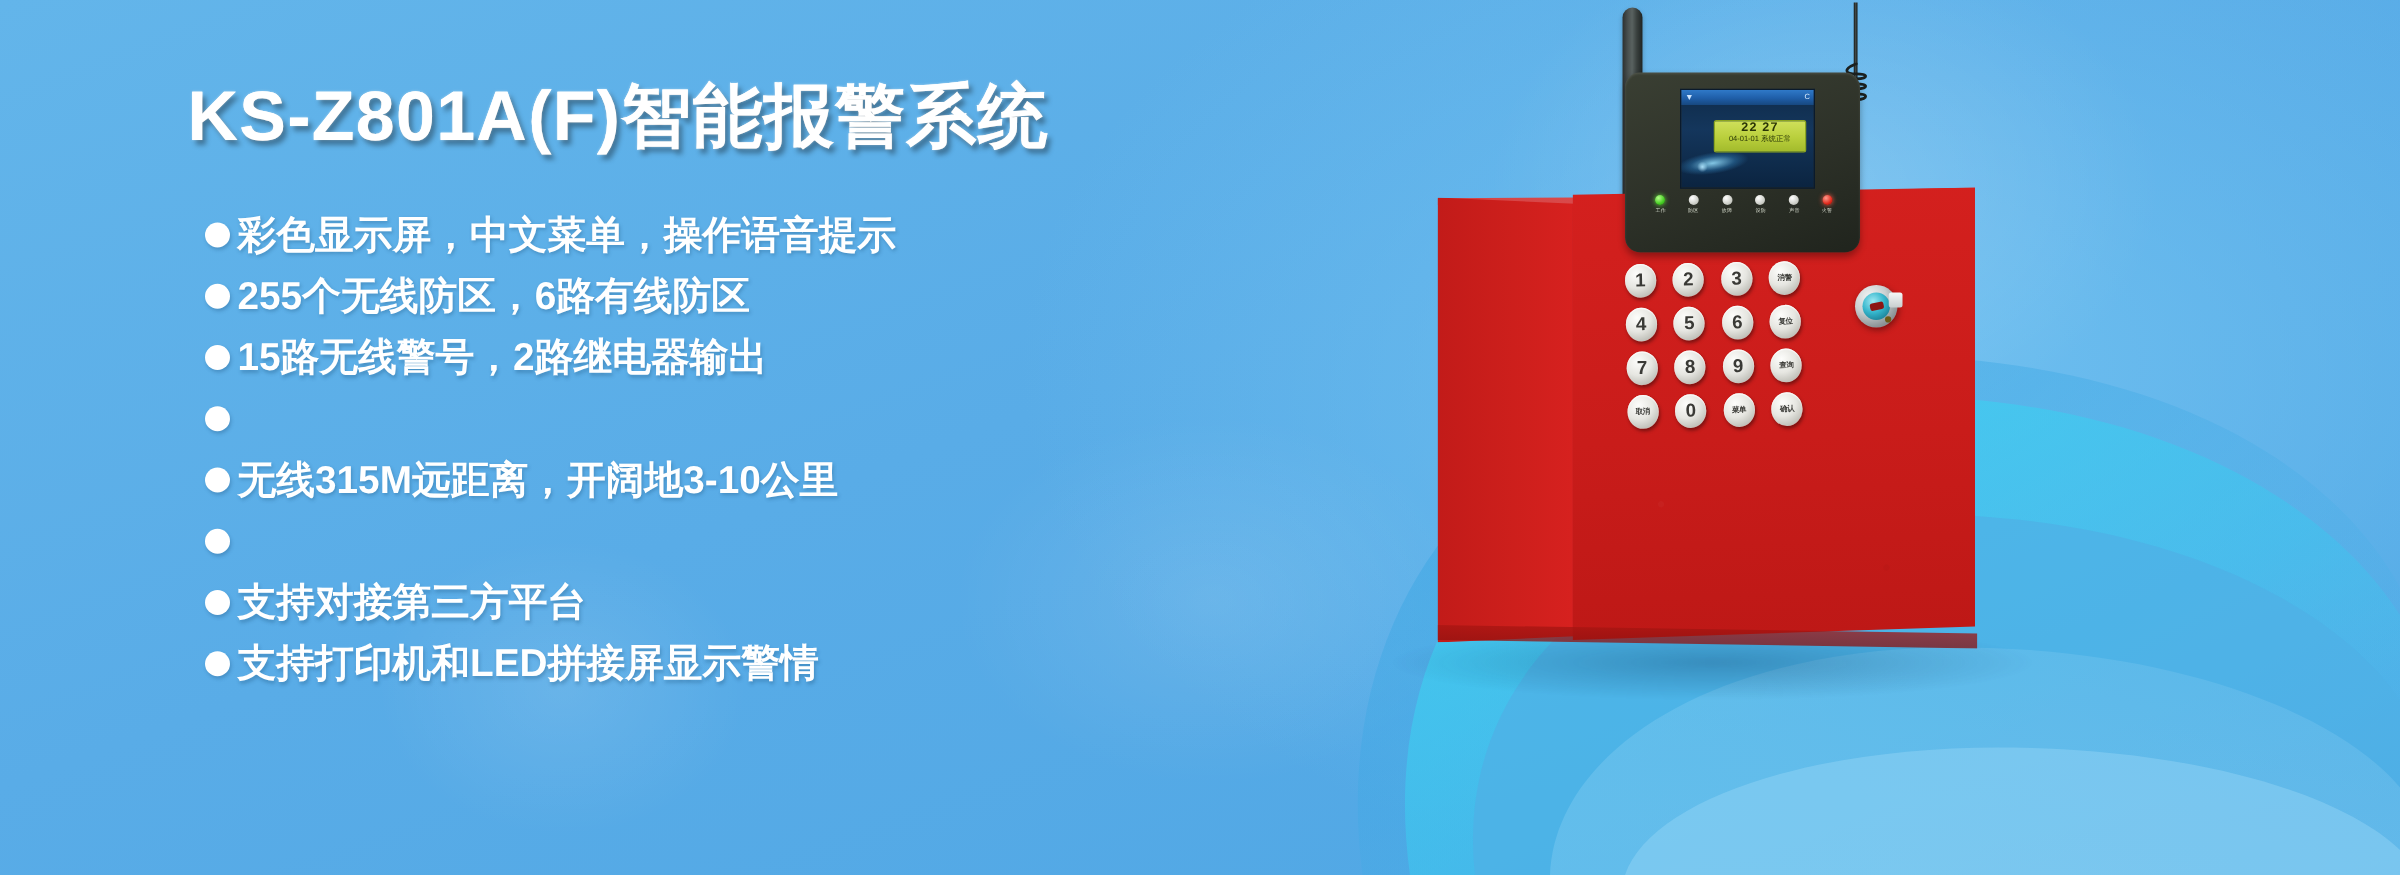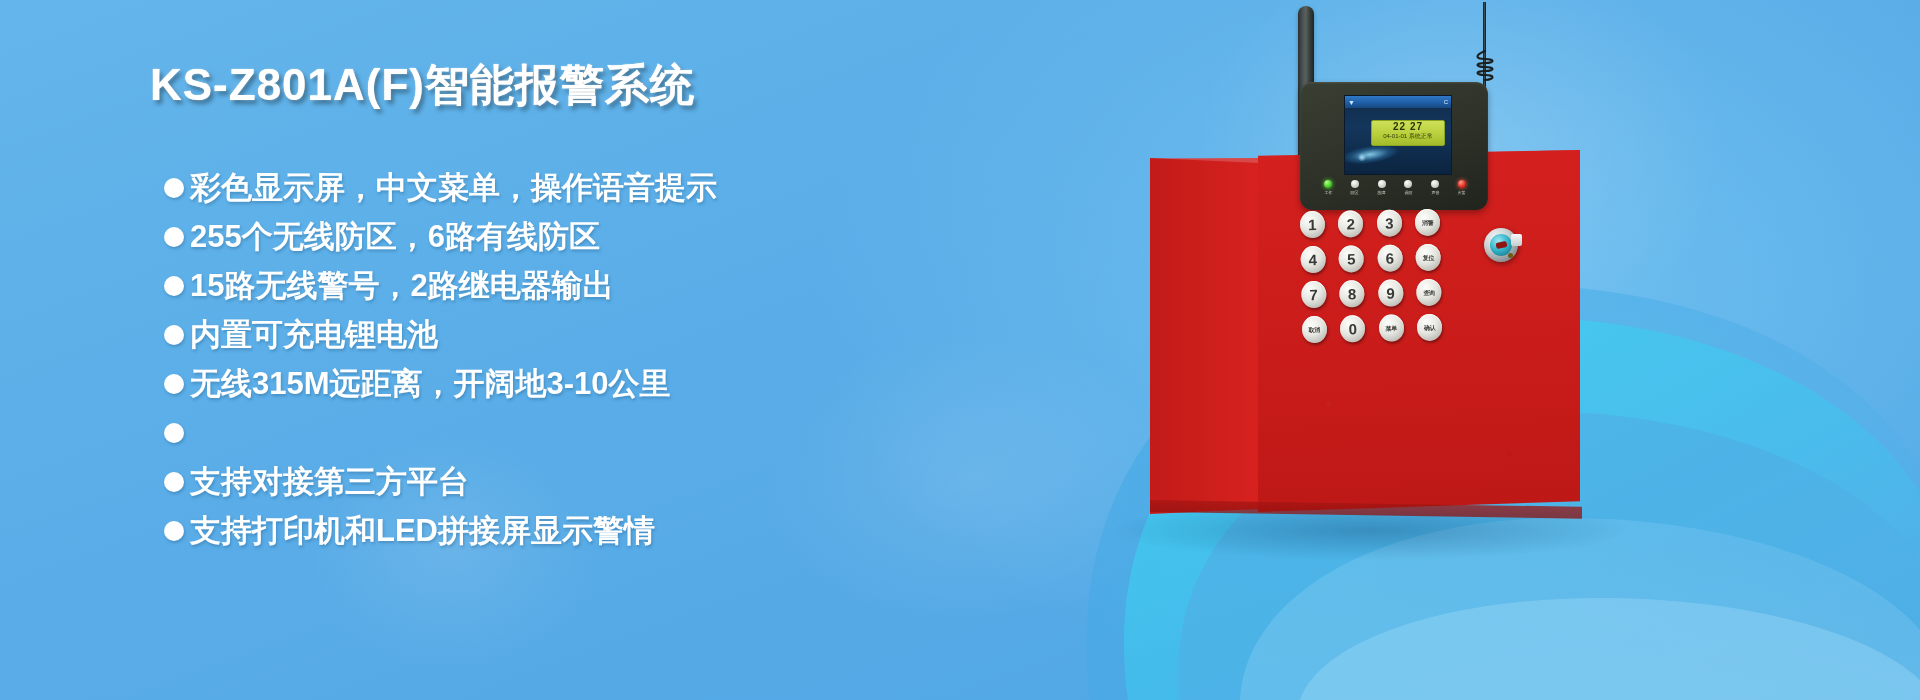--- a/index.html
+++ b/index.html
@@ -24,21 +24,21 @@
     background:radial-gradient(ellipse at center,rgba(255,255,255,.10) 0%,rgba(255,255,255,0) 70%);}
   .blob-c{width:300px;height:240px;left:300px;top:430px;
     background:radial-gradient(ellipse at center,rgba(255,255,255,.10) 0%,rgba(255,255,255,0) 70%);}
 
   
   .swoosh{position:absolute;left:0;top:0;width:1920px;height:700px;pointer-events:none;}
 
   
   .headline{
     position:absolute;left:150px;top:56px;
-    font-size:44px;font-weight:bold;letter-spacing:1px;
+    font-size:56px;font-weight:bold;letter-spacing:1px;
     color:#ffffff;white-space:nowrap;
     text-shadow:3px 4px 4px rgba(0,0,0,.34), 0 0 2px rgba(255,255,255,.5);
     background:linear-gradient(180deg,#ffffff 0%,#ffffff 55%,#dcecf8 78%,#f4fbff 100%);
     -webkit-background-clip:text;background-clip:text;
   }
 
   
   .features{
     position:absolute;left:152px;top:152px;
     list-style:none;margin:12px;padding:0;
@@ -122,25 +122,24 @@
   
   .box-bottom{
     position:absolute;left:0px;top:500px;width:432px;height:26px;
     background:linear-gradient(180deg,#a81512,#7d0f0d);
     clip-path:polygon(0% 0%, 100% 26%, 100% 72%, 0% 46%);
     opacity:.75;
   }
 
   
   .bezel{
-    position:absolute;left:150px;top:58px;width:188px;height:128px;
+    position:absolute;left:150px;top:58px;width:188px;height:144px;
     background:linear-gradient(160deg,#3a3f33 0%,#2d3128 55%,#20241d 100%);
     border-radius:12px;
     box-shadow:inset 0 1px 2px rgba(255,255,255,.12),0 3px 6px rgba(0,0,0,.32);
-    margin-top:24px;
   }
   .lcd{
     position:absolute;left:44px;top:13px;width:106px;height:78px;
     background:linear-gradient(180deg,#0f2b49 0%,#14365c 40%,#0b2440 100%);
     border:1px solid #0a1a2c;overflow:hidden;
   }
   .lcd-titlebar{
     position:absolute;left:0;top:0;width:100%;height:12px;
     background:linear-gradient(180deg,#2f79c8 0%,#1f5ea8 55%,#17487f 100%);
     display:flex;align-items:center;justify-content:space-between;
@@ -260,21 +259,20 @@
     <li class="feature">
       <span class="bullet"></span>
       <span class="feature-text">255个无线防区，6路有线防区</span>
     </li>
     <li class="feature">
       <span class="bullet"></span>
       <span class="feature-text">15路无线警号，2路继电器输出</span>
     </li>
     <li class="feature">
       <span class="bullet"></span>
-      <span class="feature-text">内置可充电锂电池</span>
     </li>
     <li class="feature">
       <span class="bullet"></span>
       <span class="feature-text">无线315M远距离，开阔地3-10公里</span>
     </li>
     <li class="feature">
       <span class="bullet"></span>
     </li>
     <li class="feature">
       <span class="bullet"></span>

